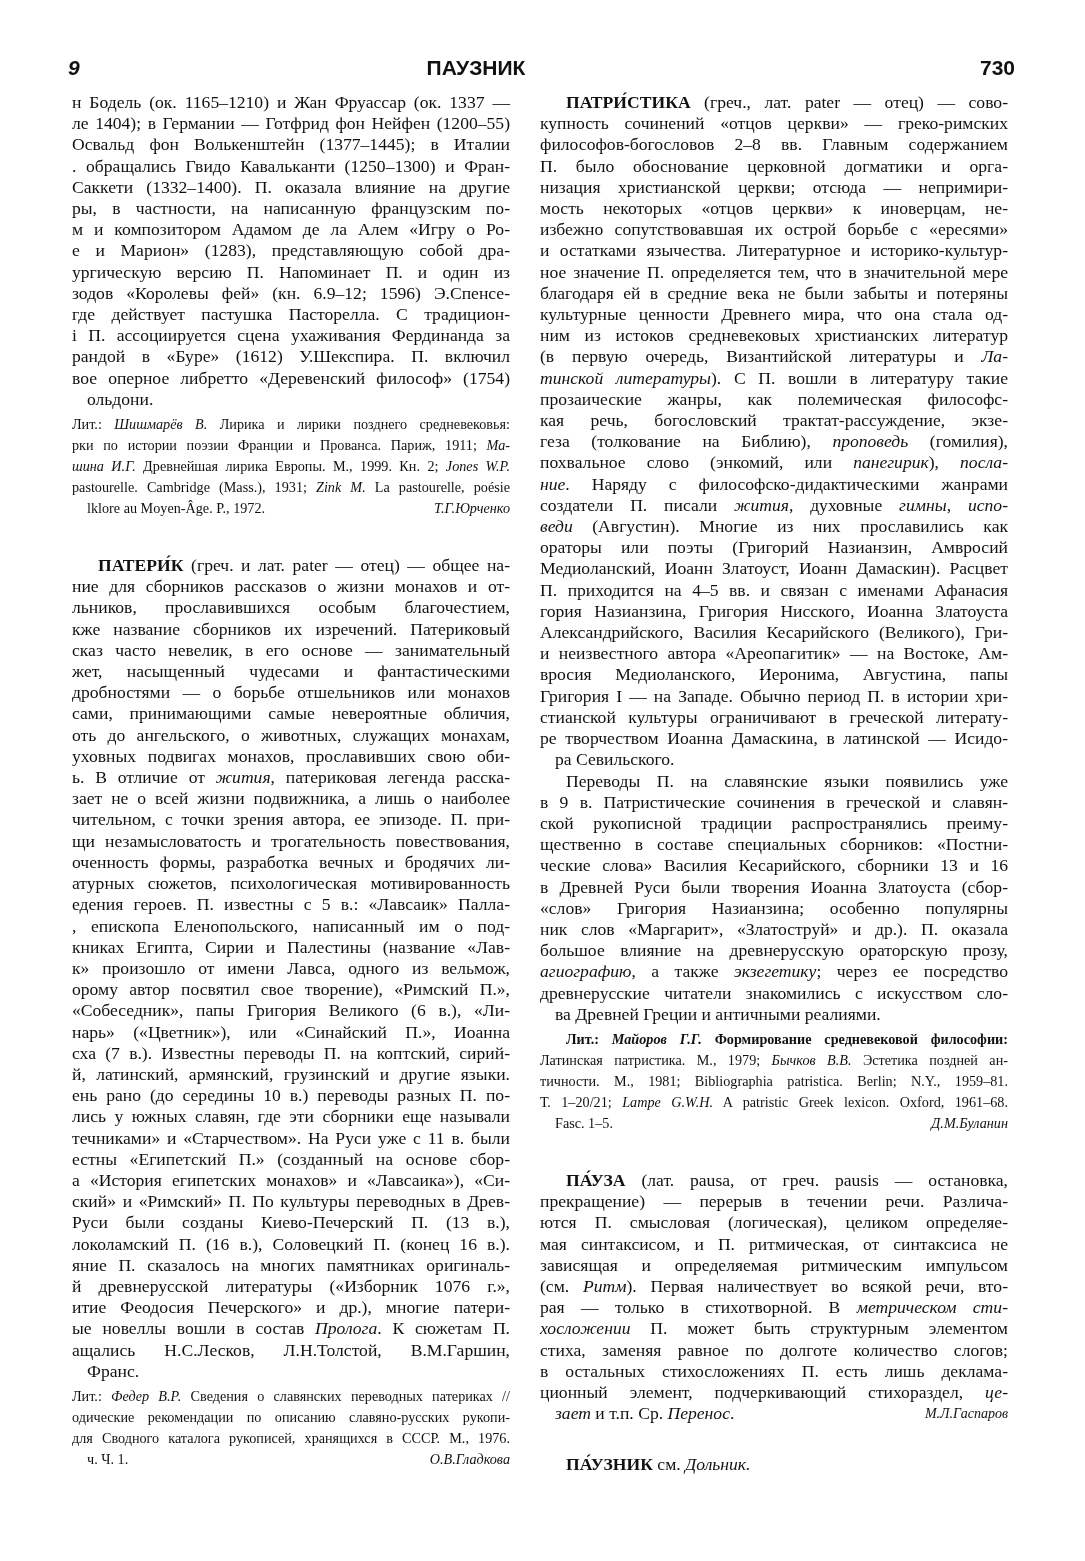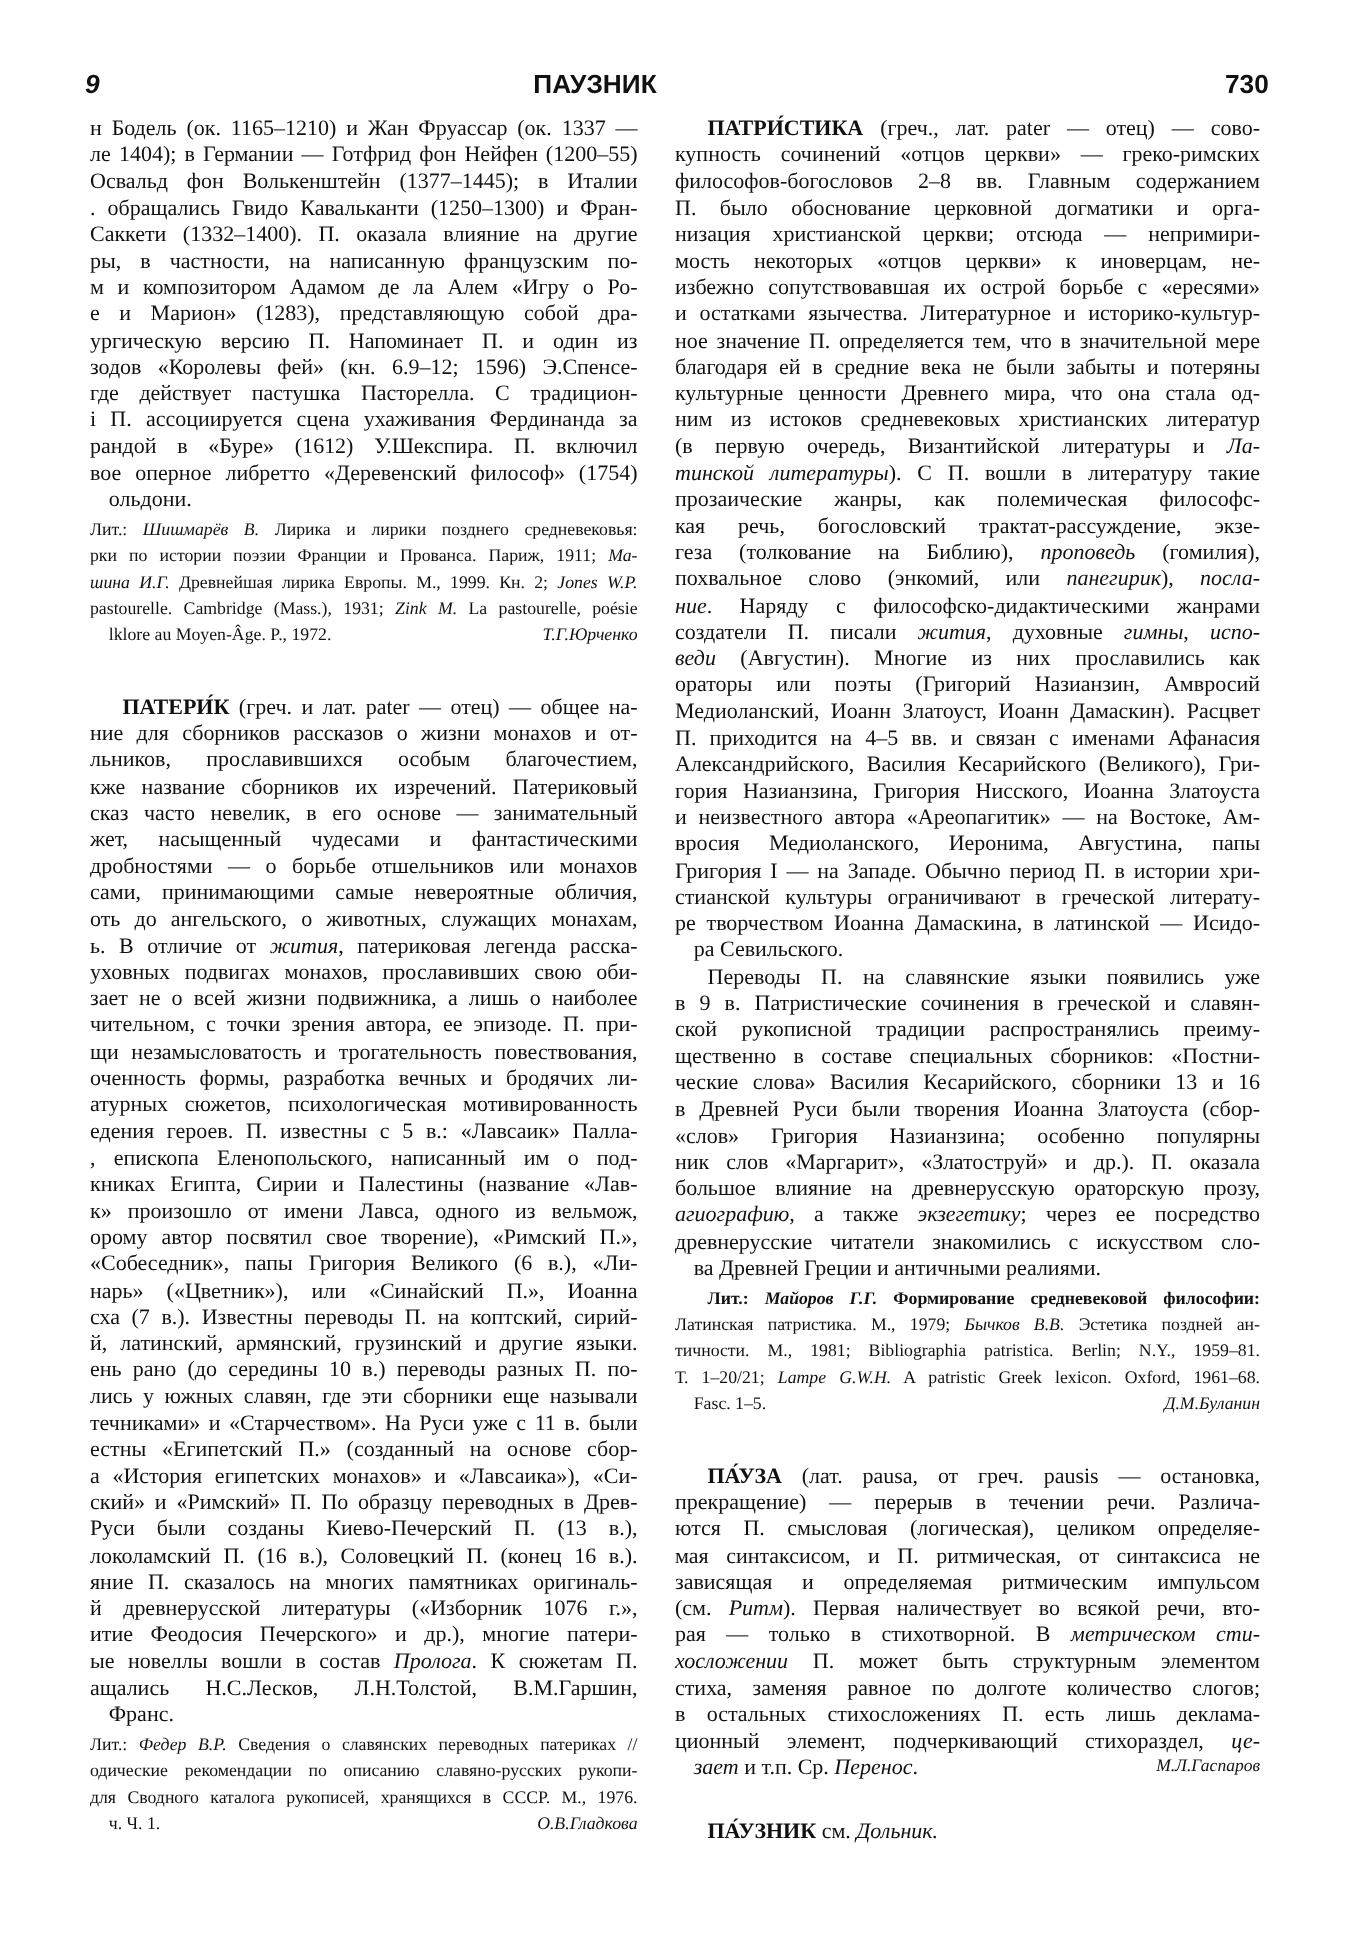--- a/index.html
+++ b/index.html
@@ -77,42 +77,42 @@
     <div class="lines">
         <span class="line" style="padding-left: 26px;"><span class="hw">ПАТЕРИ́К</span> (греч. и лат. pater — отец) — общее на-</span>
         <span class="line">ние для сборников рассказов о жизни монахов и от-</span>
         <span class="line">льников, прославившихся особым благочестием,</span>
         <span class="line">кже название сборников их изречений. Патериковый</span>
         <span class="line">сказ часто невелик, в его основе — занимательный</span>
         <span class="line">жет, насыщенный чудесами и фантастическими</span>
         <span class="line">дробностями — о борьбе отшельников или монахов</span>
         <span class="line">сами, принимающими самые невероятные обличия,</span>
         <span class="line">оть до ангельского, о животных, служащих монахам,</span>
+        <span class="line">уховных подвигах монахов, прославивших свою оби-</span>
         <span class="line">ь. В отличие от <i>жития</i>,  патериковая легенда расска-</span>
-        <span class="line">уховных подвигах монахов, прославивших свою оби-</span>
         <span class="line">зает не о всей жизни подвижника, а лишь о наиболее</span>
         <span class="line">чительном, с точки зрения автора, ее эпизоде. П. при-</span>
         <span class="line">щи незамысловатость и трогательность повествования,</span>
         <span class="line">оченность формы, разработка вечных и бродячих ли-</span>
         <span class="line">атурных сюжетов, психологическая мотивированность</span>
         <span class="line">едения героев. П. известны с 5 в.: «Лавсаик» Палла-</span>
         <span class="line">, епископа Еленопольского, написанный им о под-</span>
         <span class="line">книках Египта, Сирии и Палестины (название «Лав-</span>
         <span class="line">к» произошло от имени Лавса, одного из вельмож,</span>
         <span class="line">орому автор посвятил свое творение), «Римский П.»,</span>
         <span class="line">«Собеседник», папы Григория Великого (6 в.), «Ли-</span>
         <span class="line">нарь» («Цветник»), или «Синайский П.», Иоанна</span>
         <span class="line">сха (7 в.). Известны переводы П. на коптский, сирий-</span>
         <span class="line">й, латинский, армянский, грузинский и другие языки.</span>
         <span class="line">ень рано (до середины 10 в.) переводы разных П. по-</span>
         <span class="line">лись у южных славян, где эти сборники еще называли</span>
         <span class="line">течниками» и «Старчеством». На Руси уже с 11 в. были</span>
         <span class="line">естны «Египетский П.» (созданный на основе сбор-</span>
         <span class="line">а «История египетских монахов» и «Лавсаика»), «Си-</span>
-        <span class="line">ский» и «Римский» П. По образцу переводных в Древ-</span>
+        <span class="line">ский» и «Римский» П. По культуры переводных в Древ-</span>
         <span class="line">Руси были созданы Киево-Печерский П. (13 в.),</span>
         <span class="line">локоламский П. (16 в.), Соловецкий П. (конец 16 в.).</span>
         <span class="line">яние П. сказалось на многих памятниках оригиналь-</span>
         <span class="line">й древнерусской литературы («Изборник 1076 г.»,</span>
         <span class="line">итие Феодосия Печерского» и др.), многие патери-</span>
         <span class="line">ые новеллы вошли в состав <i>Пролога</i>. К сюжетам П.</span>
         <span class="line">ащались Н.С.Лесков, Л.Н.Толстой, В.М.Гаршин,</span>
         <span class="line last">Франс.</span>
       </div>
     <div class="lit">
@@ -146,22 +146,22 @@
         <span class="line">прозаические жанры, как полемическая философс-</span>
         <span class="line">кая речь, богословский трактат-рассуждение, экзе-</span>
         <span class="line">геза (толкование на Библию), <i>проповедь</i> (гомилия),</span>
         <span class="line">похвальное слово (энкомий, или <i>панегирик</i>), <i>посла-</i></span>
         <span class="line"><i>ние</i>. Наряду с философско-дидактическими жанрами</span>
         <span class="line">создатели П. писали <i>жития</i>, духовные <i>гимны</i>, <i>испо-</i></span>
         <span class="line"><i>веди</i> (Августин). Многие из них прославились как</span>
         <span class="line">ораторы или поэты (Григорий Назианзин, Амвросий</span>
         <span class="line">Медиоланский, Иоанн Златоуст, Иоанн Дамаскин). Расцвет</span>
         <span class="line">П. приходится на 4–5 вв. и связан с именами Афанасия</span>
+        <span class="line">гория Назианзина, Григория Нисского, Иоанна Златоуста</span>
         <span class="line">Александрийского, Василия Кесарийского (Великого), Гри-</span>
-        <span class="line">гория Назианзина, Григория Нисского, Иоанна Златоуста</span>
         <span class="line">и неизвестного автора «Ареопагитик» — на Востоке, Ам-</span>
         <span class="line">вросия Медиоланского, Иеронима, Августина, папы</span>
         <span class="line">Григория I — на Западе. Обычно период П. в истории хри-</span>
         <span class="line">стианской культуры ограничивают в греческой литерату-</span>
         <span class="line">ре творчеством Иоанна Дамаскина, в латинской — Исидо-</span>
         <span class="line last">ра Севильского.</span>
       </div>
     <div class="lines">
         <span class="line" style="padding-left: 26px;">Переводы П. на славянские языки появились уже</span>
         <span class="line">в 9 в. Патристические сочинения в греческой и славян-</span>

